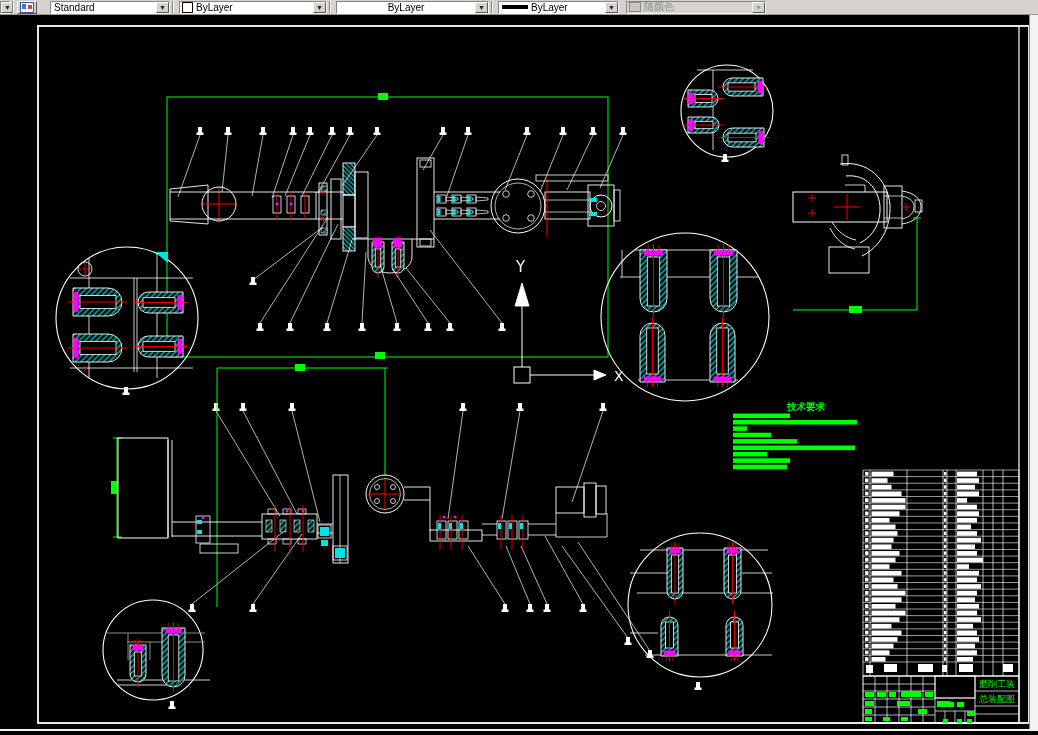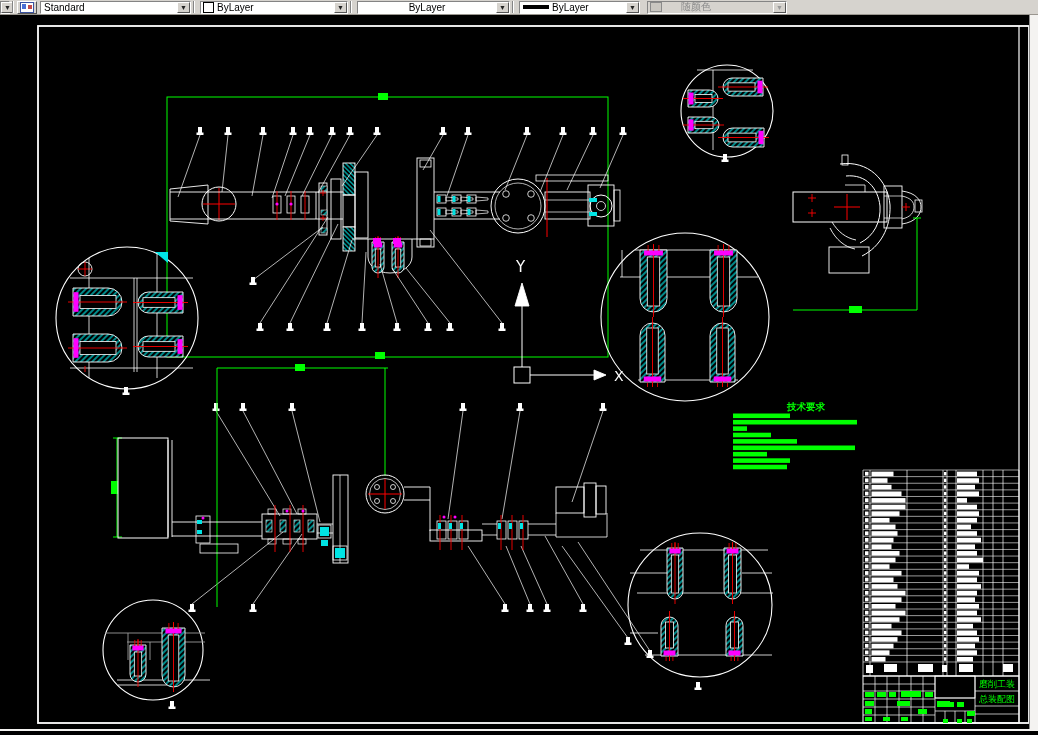--- a/index.html
+++ b/index.html
@@ -6,21 +6,21 @@
   body{width:1038px;height:735px;background:#000;overflow:hidden;position:relative;
        font-family:"Liberation Sans",sans-serif;}
   
   .toolbar{position:absolute;top:0;left:0;width:1038px;height:15px;background:#d6d3ce;
            display:flex;align-items:center;box-sizing:border-box;z-index:5;
            border-bottom:1px solid #9a968f;}
   .combo{height:13px;background:#fff;border:1px solid;border-color:#848484 #fff #fff #848484;
          display:flex;align-items:center;font-size:10px;color:#000;box-sizing:border-box;}
   .combo .val{padding:0 3px;white-space:nowrap;overflow:hidden;flex:1;}
   .combo.center .val{text-align:center;}
-  .combo.disabled{background:#d6d3ce;color:#8a8a8a;gap:16px;}
+  .combo.disabled{background:#d6d3ce;color:#8a8a8a;}
   .arrowbtn{width:11px;align-self:stretch;background:#d6d3ce;border:1px solid;
             border-color:#fff #555 #555 #fff;font-size:7px;line-height:10px;text-align:center;
             color:#222;flex:0 0 11px;}
   .combo.disabled .arrowbtn{color:#999;}
   .sep{width:0;height:12px;border-left:1px solid #848484;border-right:1px solid #fff;margin:0 2px;}
   .tbtn{width:20px;height:13px;background:#d6d3ce;border:1px solid;border-color:#fff #555 #555 #fff;
         display:flex;align-items:center;justify-content:center;padding:0;margin:0 1px;}
   .styles-ic{width:12px;height:9px;background:#fff;border:1px solid #3a52a0;position:relative;}
   .styles-ic:before{content:"";position:absolute;left:1px;top:1px;width:4px;height:5px;background:#4a6fd4;}
   .styles-ic:after{content:"";position:absolute;right:1px;top:2px;width:4px;height:4px;background:#c24a4a;}
@@ -38,21 +38,21 @@
 <body>
 
 <div class="toolbar">
   <div class="combo" style="width:10px;margin-left:0;">
     <span class="arrowbtn">▼</span>
   </div>
   <div class="sep"></div>
   <button class="tbtn">
     <span class="styles-ic"></span>
   </button>
-  <div class="combo" style="width:151px;margin-left:2px;">
+  <div class="combo" style="width:120px;margin-left:12px;">
     <span class="val">Standard</span>
     <span class="arrowbtn">▼</span>
   </div>
   <div class="sep"></div>
   <div class="combo" style="width:148px;margin-left:3px;">
     <span class="swatch"></span>
     <span class="val">ByLayer</span>
     <span class="arrowbtn">▼</span>
   </div>
   <div class="sep"></div>

